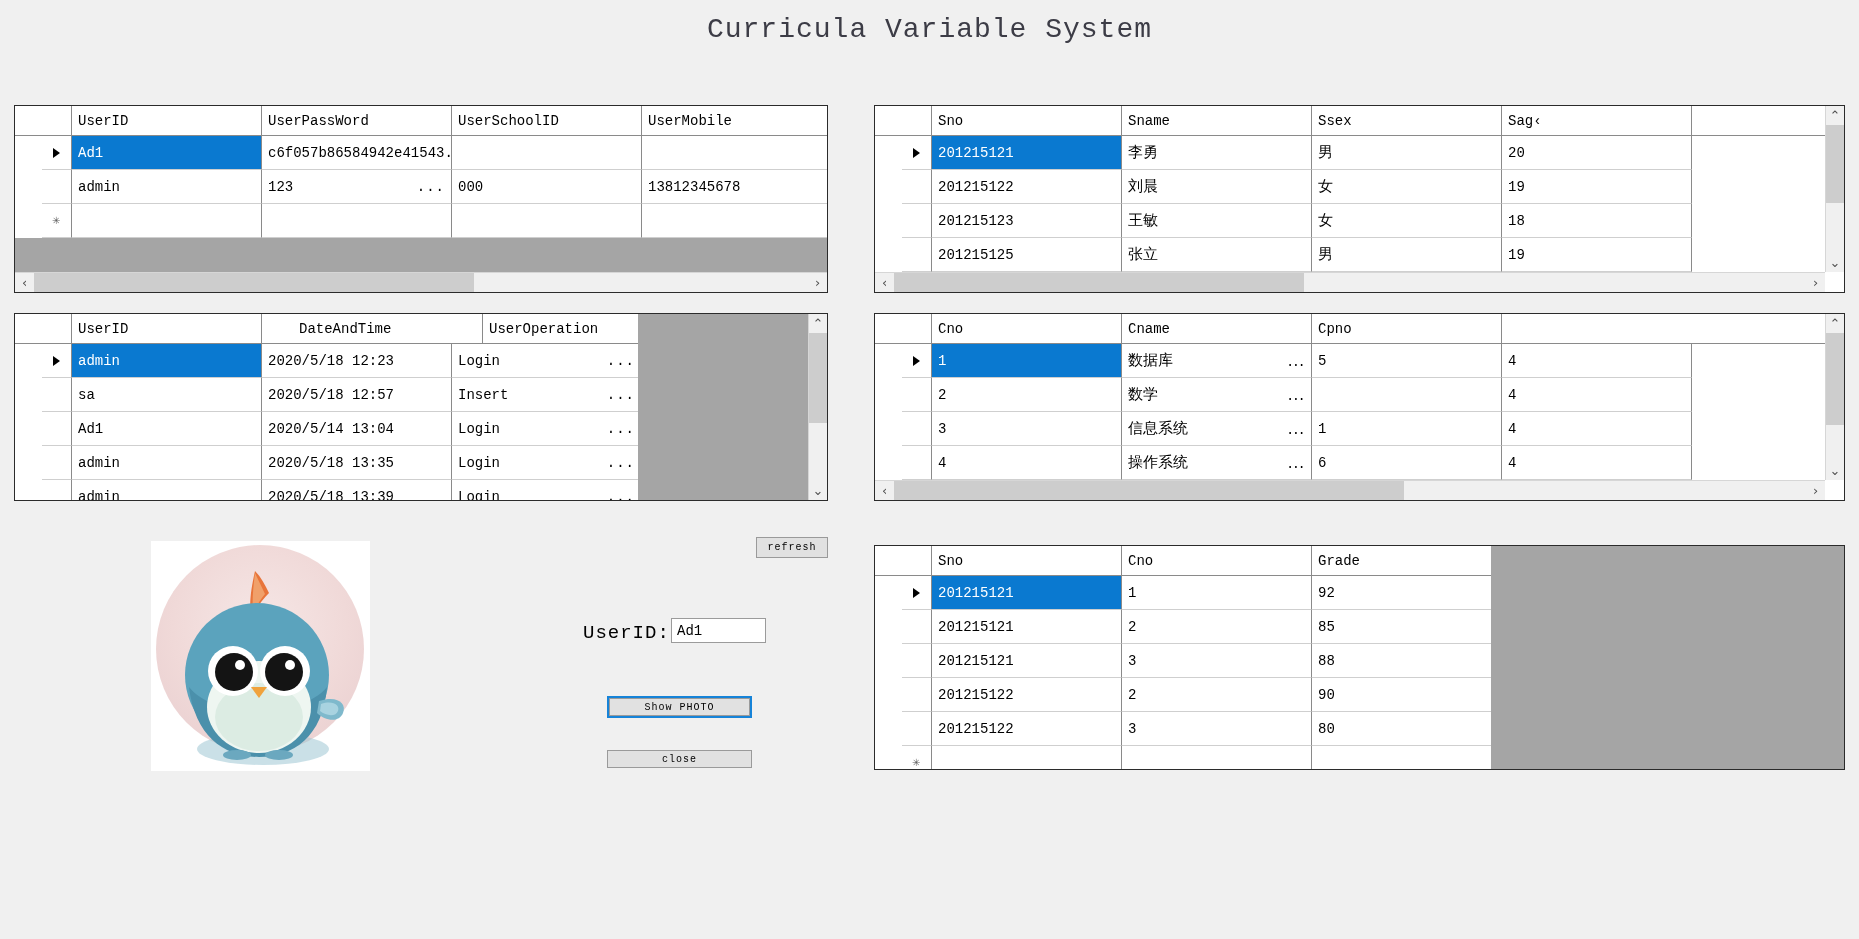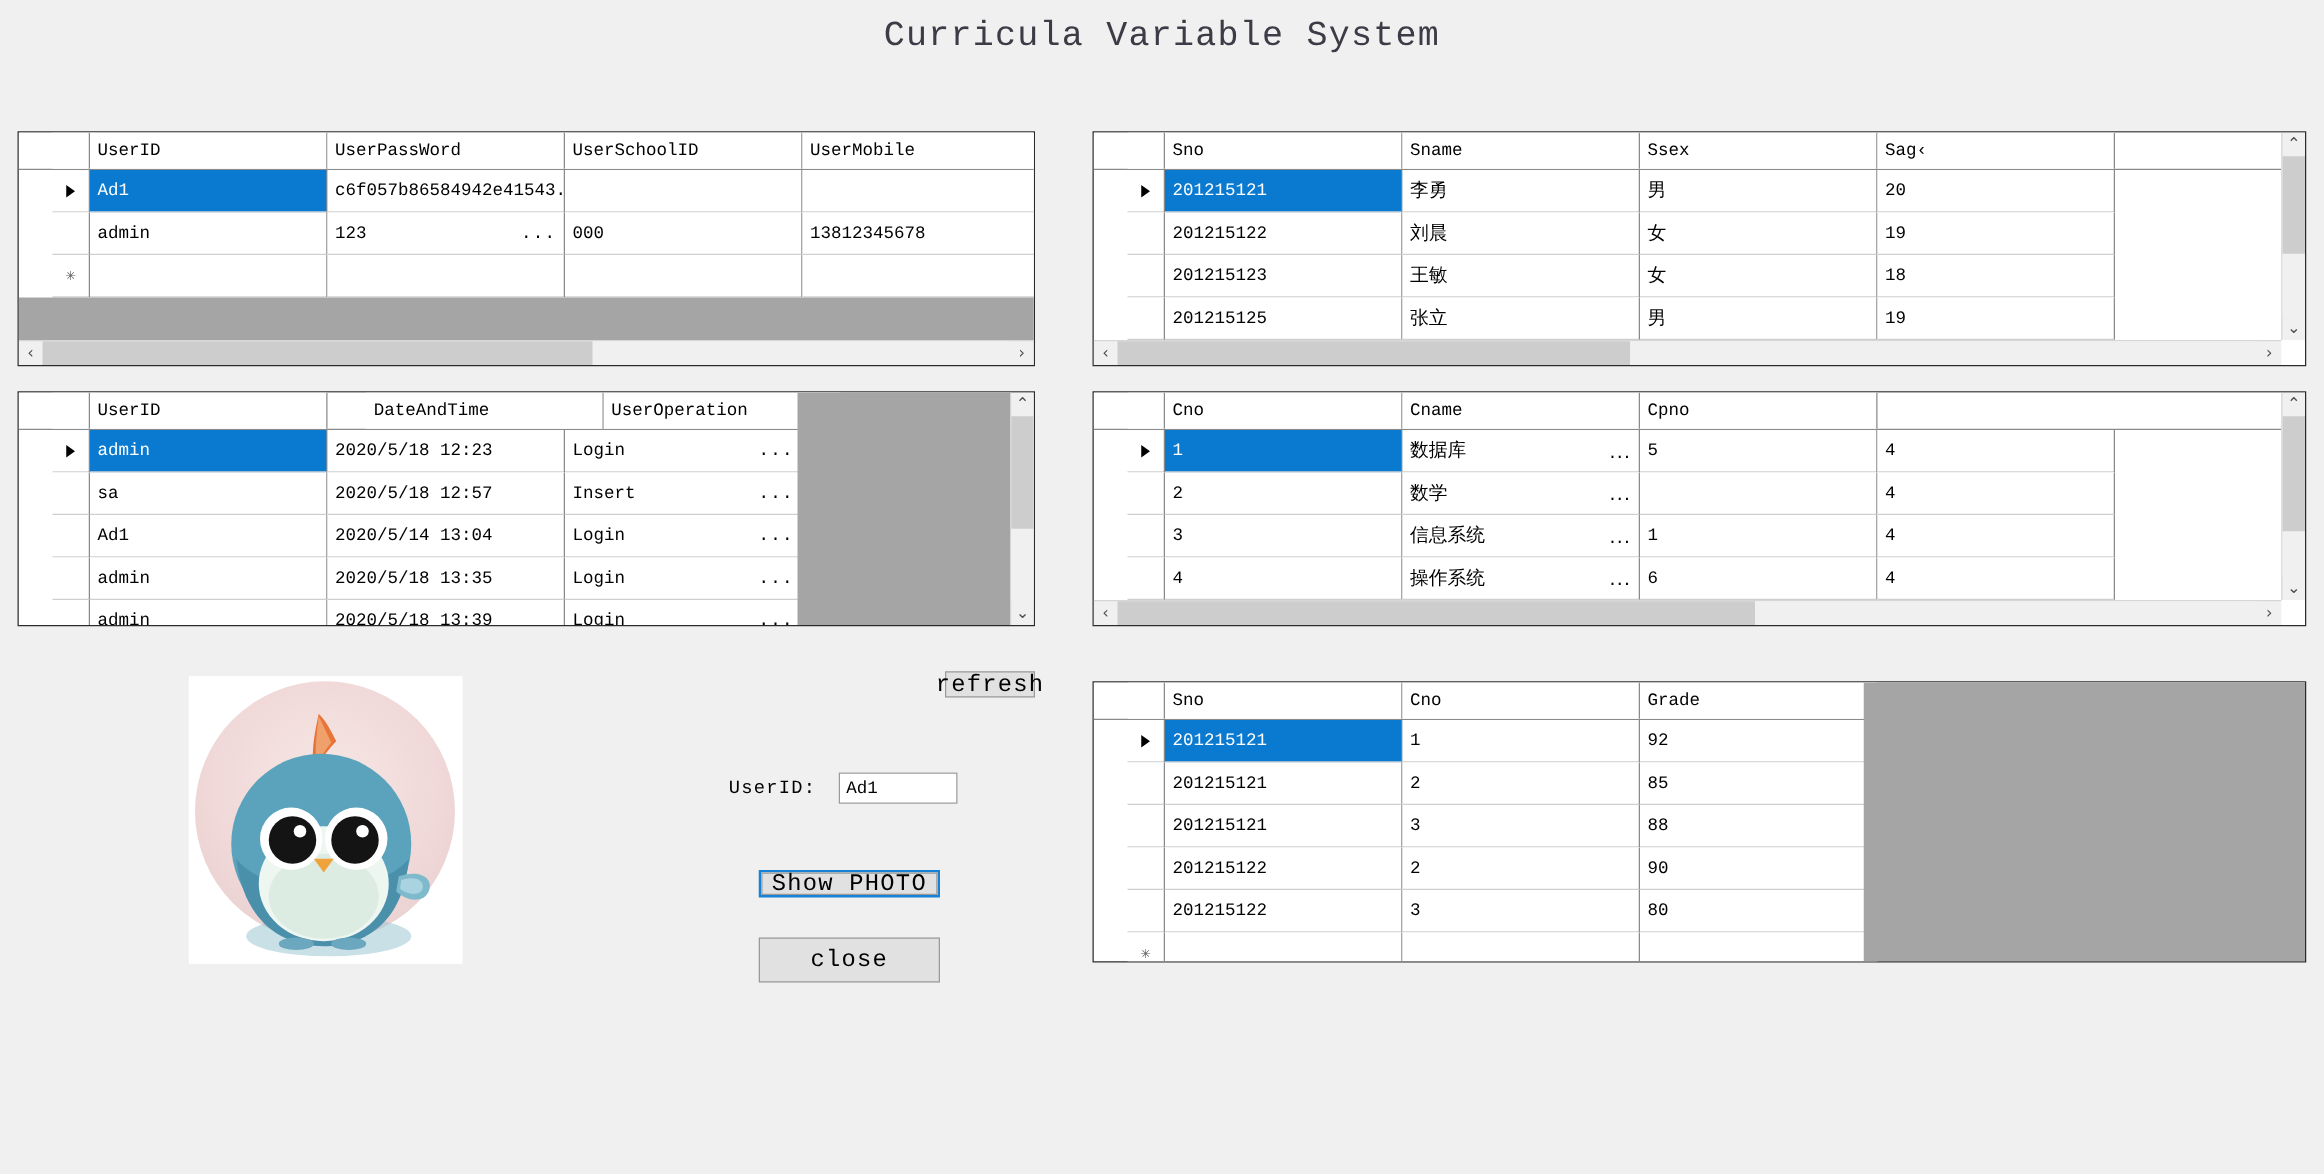--- a/index.html
+++ b/index.html
@@ -85,34 +85,34 @@
   .sb-v .thumb{position:absolute;left:0;width:18px;background:#cdcdcd;}
 
   
   .btn{
     position:absolute;
     background:#e1e1e1;
     border:1px solid #9a9a9a;
     box-sizing:border-box;
     display:flex;align-items:center;justify-content:center;
     font-family:"Liberation Mono","DejaVu Sans Mono",monospace;
-    font-size:19px;color:#000;
+    font-size:10px;color:#000;
     letter-spacing:1px;
   }
   .btn.focus{border:2px solid #1683d8;}
   .btn.focus .btn-in{
     width:100%;height:100%;
     border:1px solid #9a9a9a;box-sizing:border-box;
     display:flex;align-items:center;justify-content:center;
     background:#e1e1e1;
   }
   .lbl{
     position:absolute;
     font-family:"Liberation Mono","DejaVu Sans Mono",monospace;
-    font-size:15px;color:#000;letter-spacing:1px;
+    font-size:19px;color:#000;letter-spacing:1px;
   }
   .txtbox{
     position:absolute;
     background:#fff;border:1px solid #9b9b9b;
     box-sizing:border-box;
     display:flex;align-items:center;
     padding:0 5px;font-size:14px;
     font-family:"Liberation Mono","DejaVu Sans Mono",monospace;
   }
 
@@ -430,15 +430,15 @@
 <div class="txtbox" style="left:671px;top:618px;width:95px;height:25px;">
   <span>Ad1</span>
 </div>
 
 <div class="btn focus" style="left:607px;top:696px;width:145px;height:22px;">
   <span class="btn-in">
       <span>Show PHOTO</span>
     </span>
 </div>
 
-<div class="btn" style="left:607px;top:750px;width:145px;height:36px;">
+<div class="btn" style="left:607px;top:750px;width:145px;height:18px;">
   <span>close</span>
 </div>
 
 </body></html>

